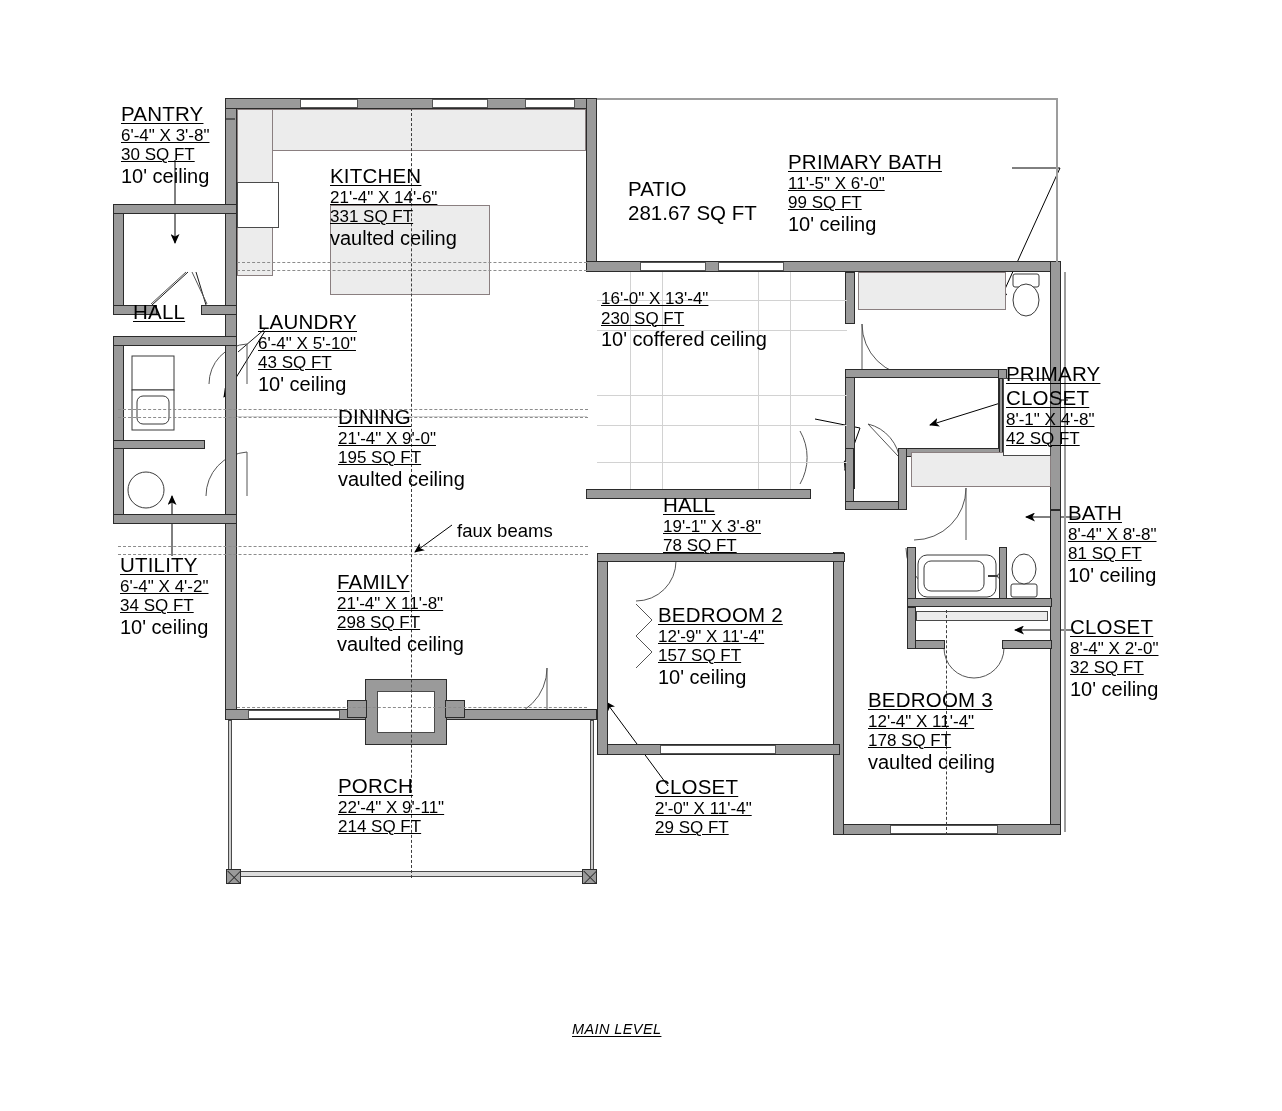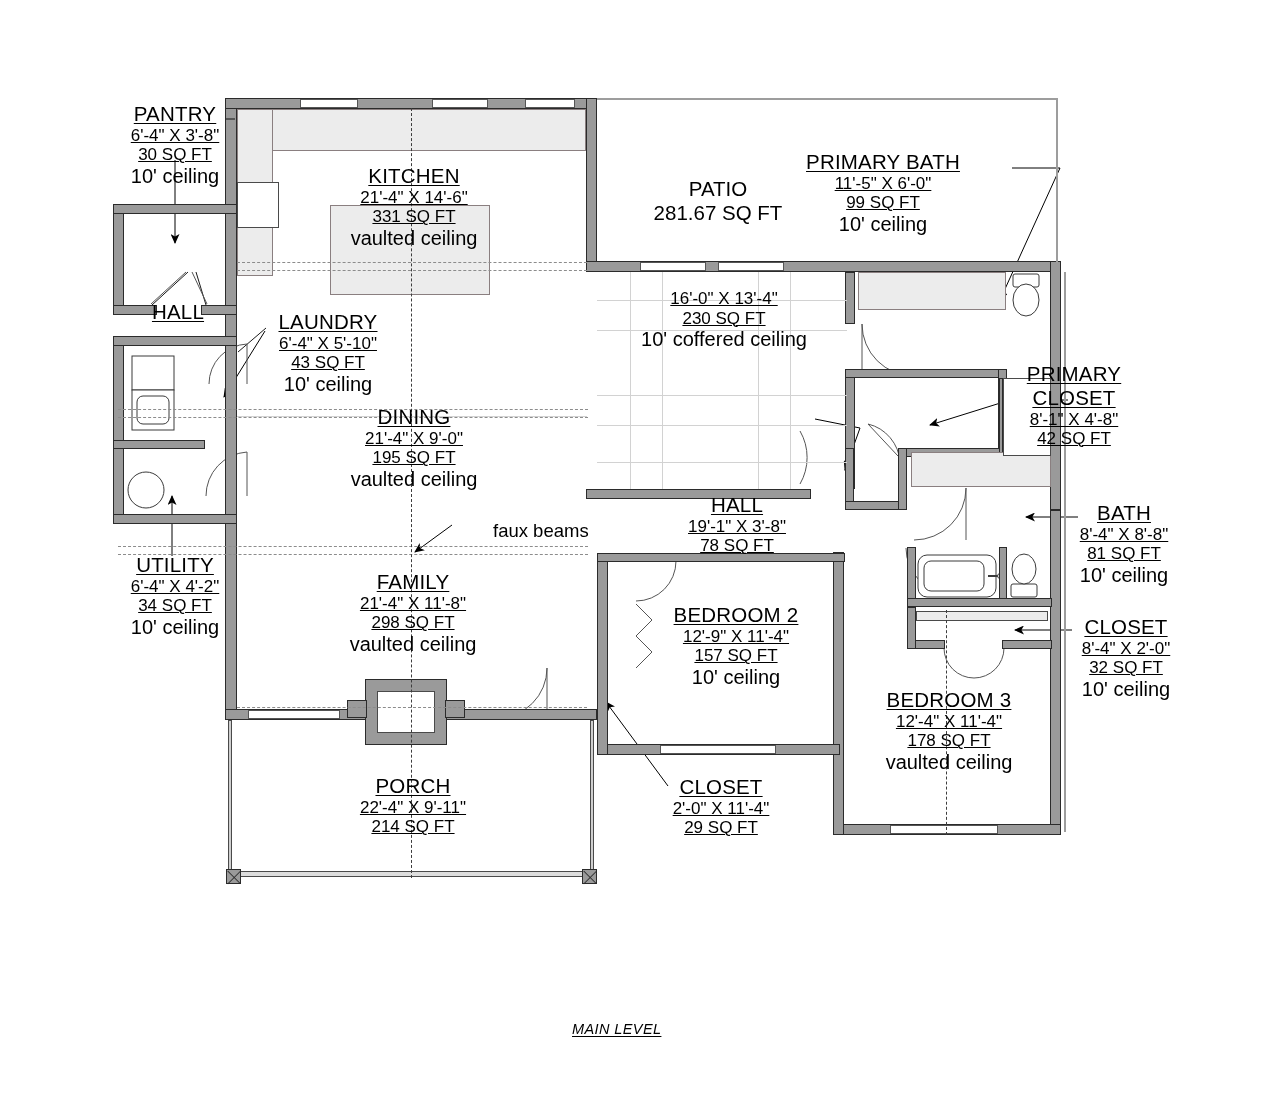--- a/index.html
+++ b/index.html
@@ -1,30 +1,30 @@
 <!DOCTYPE html>
 <html><head>
 <meta charset="utf-8">
 <style>
   html,body{margin:0;padding:0;background:#fff;}
   body{width:1282px;height:1111px;position:relative;
        font-family:"Liberation Sans",sans-serif;color:#000;overflow:hidden;}
   #plan{position:absolute;left:0;top:0;width:1282px;height:1111px;}
 
   
-  .lbl{position:absolute;text-align:center;line-height:1.16;white-space:nowrap;}
+  .lbl{position:absolute;line-height:1.16;white-space:nowrap;}
   .lbl .nm{font-size:20.5px;letter-spacing:.2px;text-decoration:underline;
            text-underline-offset:2px;text-decoration-thickness:1.2px;}
   .lbl .dim{font-size:17px;text-decoration:underline;text-underline-offset:1px;
             text-decoration-thickness:1px;}
   .lbl .sf{font-size:17px;text-decoration:underline;text-underline-offset:1px;
            text-decoration-thickness:1px;}
   .lbl .cl{font-size:20px;}
   .lbl .plain{font-size:20.5px;}
-  .note{position:absolute;font-size:18.5px;white-space:nowrap;margin-left:36px;}
+  .note{position:absolute;font-size:18.5px;white-space:nowrap;}
   .title{position:absolute;font-size:14.5px;letter-spacing:.4px;
          text-decoration:underline;text-underline-offset:2px;}
 
   
   .wall{position:absolute;background:#9a9a9a;border:1.2px solid #2b2b2b;box-sizing:border-box;}
   .wallthin{position:absolute;background:#b5b5b5;border:1px solid #4a4a4a;box-sizing:border-box;}
   .lineL{position:absolute;background:#c9c9c9;}
   .win{position:absolute;background:#fff;border:1px solid #555;box-sizing:border-box;}
   .cab{position:absolute;background:#ececec;border:1px solid #8a7f80;box-sizing:border-box;}
   .fix{position:absolute;border:1px solid #4a4a4a;background:#fff;box-sizing:border-box;}

